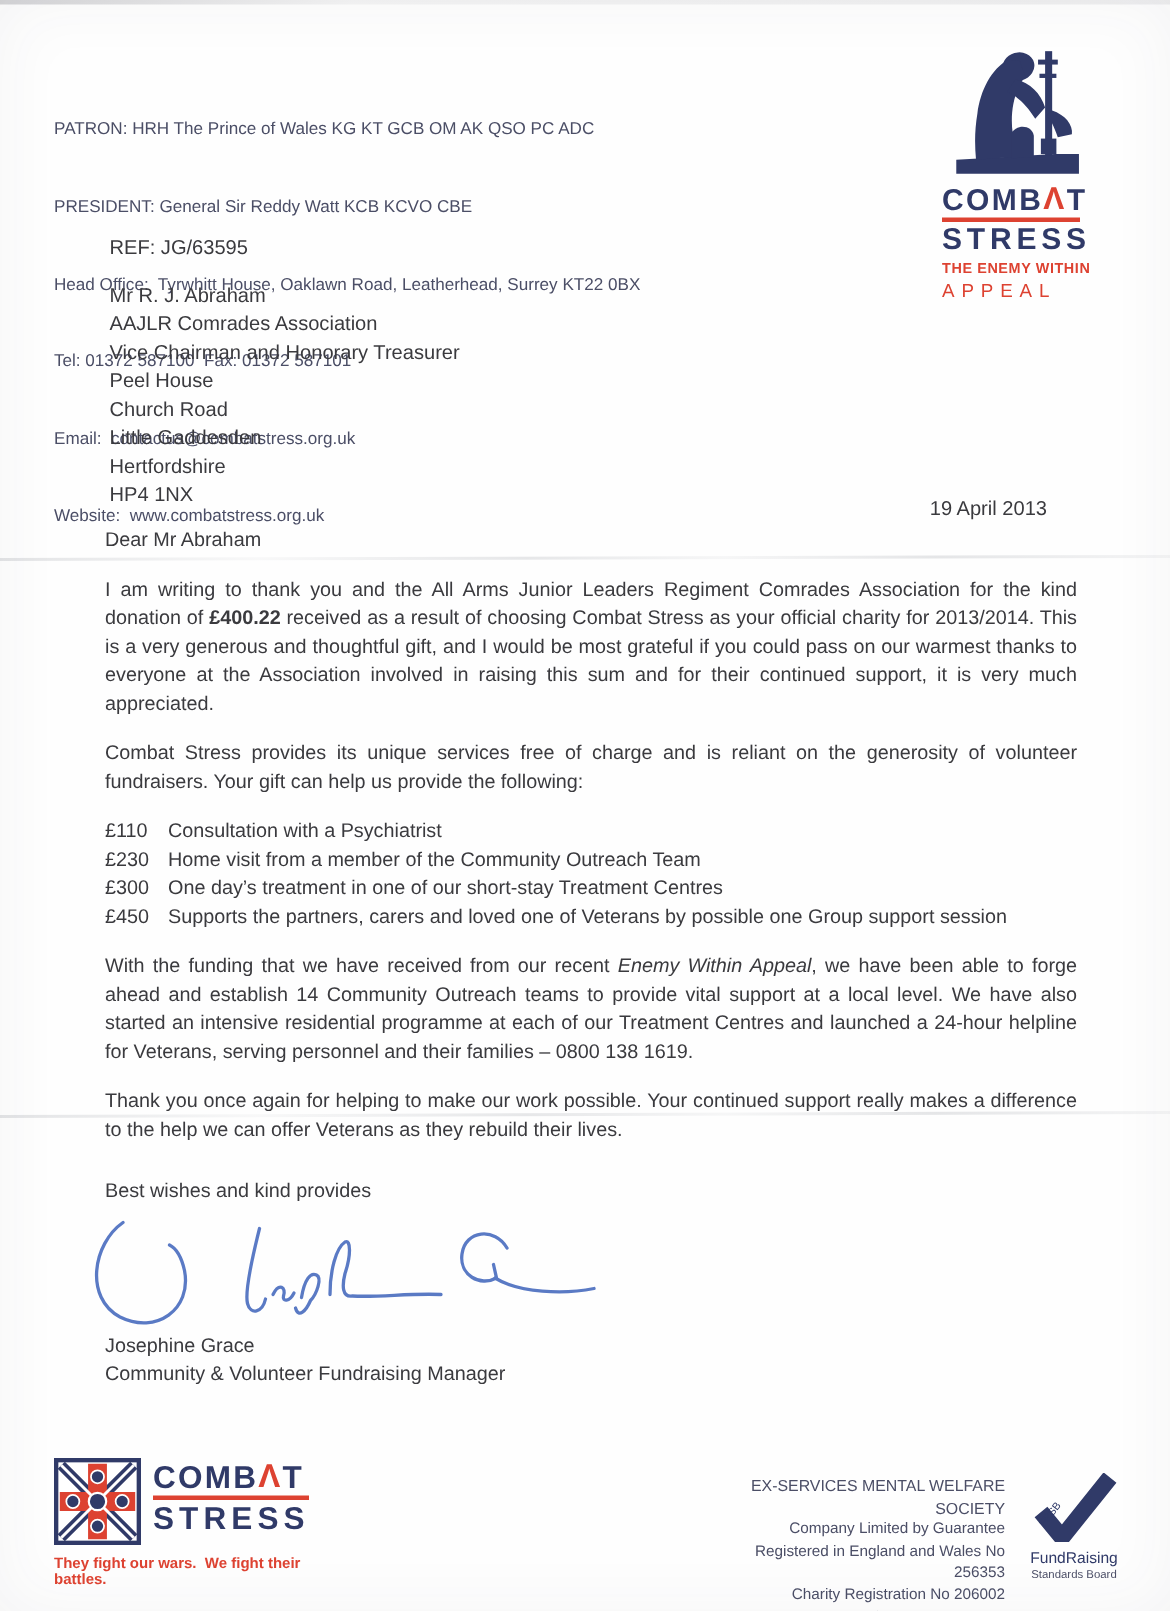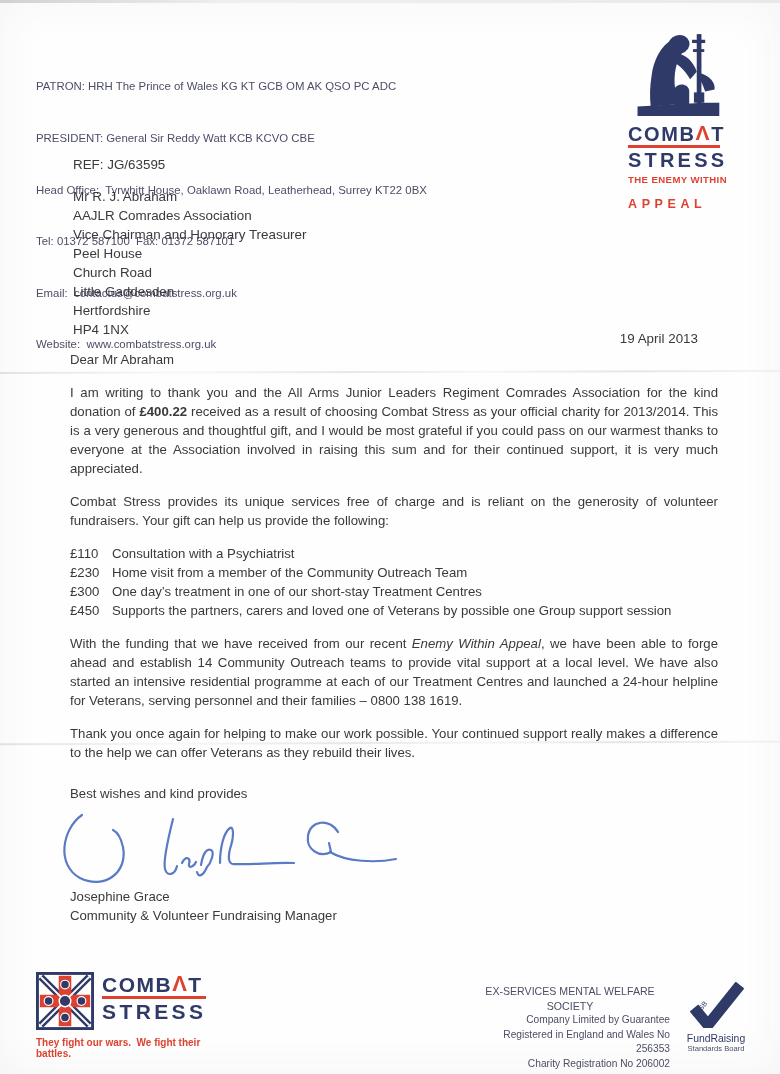--- a/index.html
+++ b/index.html
@@ -18,21 +18,21 @@
        color:var(--header_gray,#4b4e66);white-space:pre-wrap;}
 
   
   .logo-top{position:absolute;left:628px;top:30px;width:100px;text-align:left;}
   .logo-top .soldier{display:block;margin:0 0 4px 2px;}
   .wordmark .combat{font-weight:bold;font-size:20px;letter-spacing:1.6px;color:var(--navy,#303a68);line-height:20px;}
   .wordmark .caret{color:var(--red,#dd4231);font-size:21px;position:relative;top:-1px;}
   .wordmark .rule{height:3px;background:var(--red,#dd4231);margin:1px 0 2px 0;width:92px;}
   .wordmark .stress{font-weight:bold;font-size:20px;letter-spacing:3.2px;color:var(--navy,#303a68);line-height:20px;}
   .wordmark .enemy{font-weight:bold;font-size:9.6px;letter-spacing:0.4px;color:var(--red,#dd4231);margin-top:4px;}
-  .wordmark .appeal{font-weight:bold;font-size:12.5px;letter-spacing:4.6px;color:var(--red,#dd4231);margin-top:12px;}
+  .wordmark .appeal{font-weight:normal;font-size:12.5px;letter-spacing:4.6px;color:var(--red,#dd4231);margin-top:2px;}
 
   .ref{position:absolute;left:73px;top:157px;font-size:13.4px;color:var(--body_text,#3a3a3e);}
   .addr{position:absolute;left:73px;top:187px;font-size:13.4px;line-height:19px;color:var(--body_text,#3a3a3e);}
   .date{position:absolute;left:70px;top:331px;width:628px;text-align:right;font-size:13.4px;color:var(--body_text,#3a3a3e);}
 
   .letter{position:absolute;left:70px;top:350px;width:648px;font-size:13.2px;line-height:19px;
           color:var(--body_text,#3a3a3e);}
   .letter p{margin:14px 0 0 0;text-align:justify;}
   .salutation{margin:0;}
   .svc{margin-top:14px;}
@@ -48,21 +48,21 @@
   .lb-word{margin-left:8px;padding-top:2px;}
   .lb-word .combat{font-weight:bold;font-size:21px;letter-spacing:1.5px;color:var(--navy,#303a68);line-height:21px;}
   .lb-word .caret{color:var(--red,#dd4231);font-size:22px;position:relative;top:-1px;}
   .lb-word .rule{height:3px;background:var(--red,#dd4231);margin:1px 0 2px 0;width:104px;}
   .lb-word .stress{font-weight:bold;font-size:21px;letter-spacing:3.4px;color:var(--navy,#303a68);line-height:21px;}
   .motto{margin-top:7px;font-size:10px;font-weight:bold;color:var(--red,#dd4231);white-space:pre-wrap;}
 
   
   .reg{position:absolute;left:470px;top:984px;width:200px;text-align:right;font-size:10.2px;
        line-height:14.6px;color:var(--header_gray,#4b4e66);}
-  .reg .caps{font-size:10.6px;text-align:center;}
+  .reg .caps{font-size:10.6px;}
   .frsb{position:absolute;left:680px;top:982px;width:72px;text-align:center;color:var(--navy,#303a68);}
   .frsb .fr1{font-size:10.4px;line-height:11px;margin-top:1px;}
   .frsb .fr2{font-size:7.6px;line-height:9px;color:var(--header_gray,#4b4e66);}
 </style>
 </head>
 <body>
 
 <div class="page">
   <div class="edge-top"></div>
   <div class="fold f1"></div>

